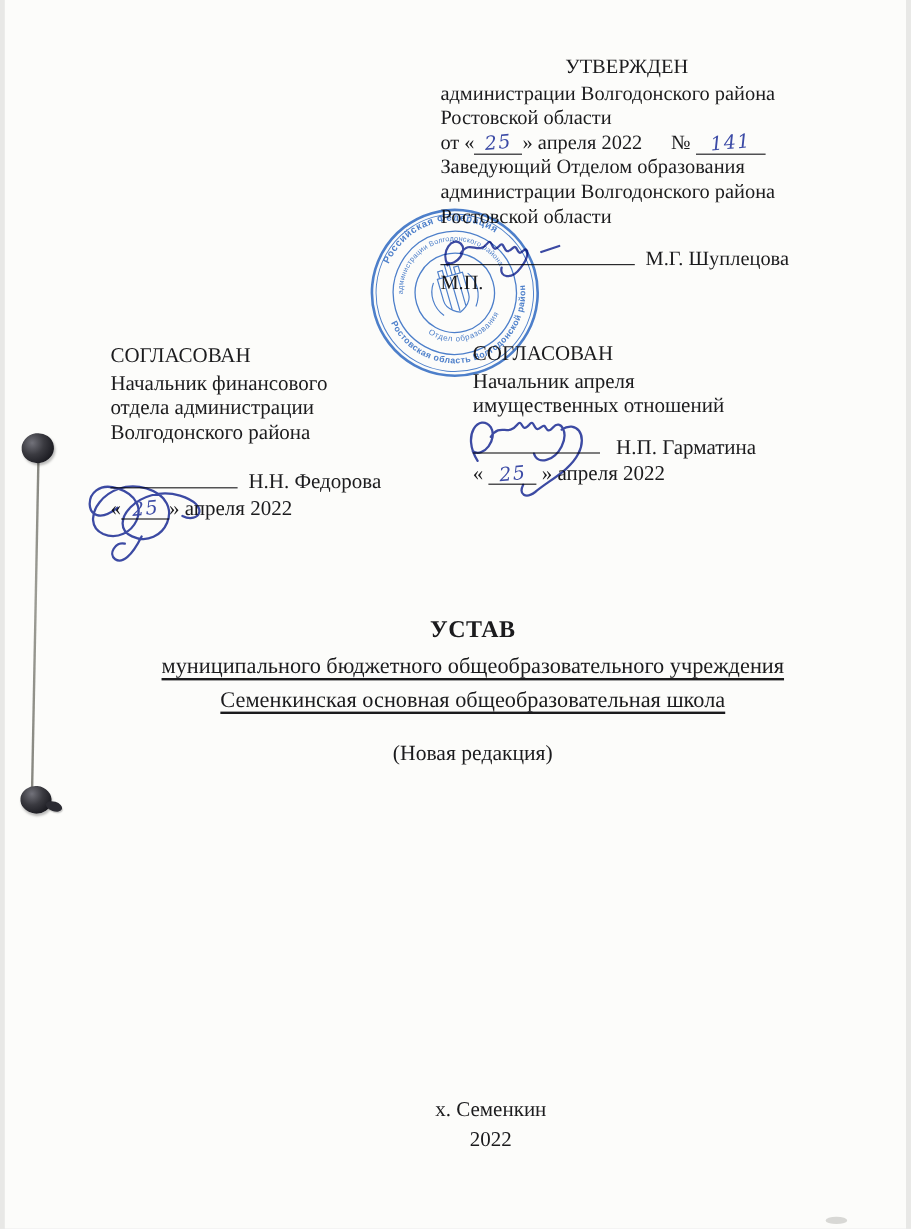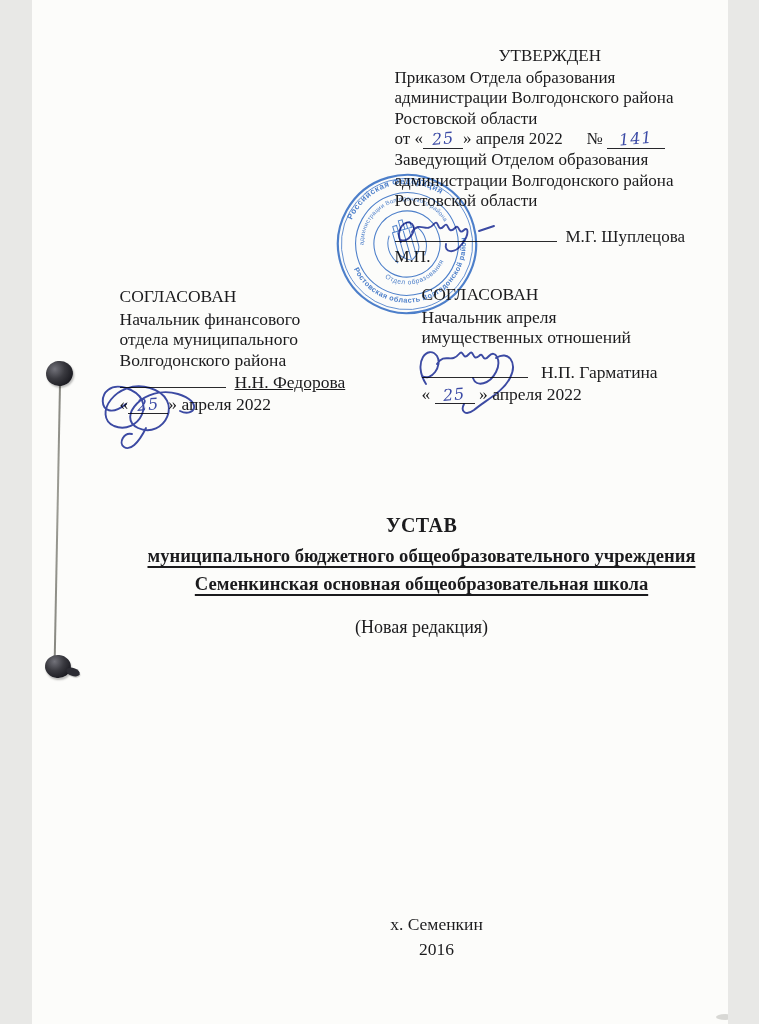--- a/index.html
+++ b/index.html
@@ -1,17 +1,17 @@
 <!DOCTYPE html>
 <html lang="ru"><head>
 <meta charset="utf-8">
 <style>
   html,body { margin:0; padding:0; background:#e8e8e6; }
   .page {
-    position:relative; width:696px; height:1024px; margin:0 auto;
+    position:relative; width:751px; height:1024px; margin:0 auto;
     background:#fcfcfa; overflow:hidden;
     font-family:"Liberation Serif", serif; color:#1b1b1d;
   }
   .line { white-space:nowrap; }
 
   
   .approved { position:absolute; left:363px; top:46px; width:340px; font-size:17px; line-height:20.6px; }
   .approved .block-title { margin-left:104px; margin-bottom:1px; }
   .gap { display:inline-block; width:24px; }
   .hand-slot { display:inline-block; border-bottom:1.2px solid #26262a; text-align:center; height:17px; line-height:16px; vertical-align:baseline; }
@@ -36,27 +36,27 @@
   .stamp .ring-inner-b { font-size:6.8px; letter-spacing:.5px; }
   .stamp circle, .stamp .emblem path, .stamp .emblem line { stroke:#2f6bc6; fill:none; }
 
   
   .agreed { position:absolute; font-size:17.5px; line-height:20.2px; }
   .agreed-left { left:88px; top:286px; width:290px; }
   .agreed-right { left:390px; top:284px; width:310px; }
   .agreed .block-title { margin-bottom:3px; }
   .agreed .sig-underline { width:106px; }
   .agreed-right .sig-row { }
-  .agreed-left .sig-row { margin-top:2px;text-decoration:underline; }
+  .agreed-left .sig-row { margin-top:21px; }
   .date-row { margin-top:1px; }
 
   
   .title-block { position:absolute; left:40px; top:514px; width:700px; text-align:center; }
   .title-heading { font-size:20px; font-weight:bold; letter-spacing:.4px; margin-bottom:5px; }
-  .title-line { font-size:18.6px; font-weight:bold; line-height:28px;
+  .title-line { font-size:18.6px; font-weight:normal; line-height:28px;
                 text-decoration:underline; text-underline-offset:4px; text-decoration-thickness:1.6px; }
   .title-sub { margin-top:19px; font-size:18px; }
 
   
   .footer { position:absolute; left:55px; top:912px; width:700px; text-align:center; font-size:17.5px; line-height:24.5px; }
 
   
   .rivet { position:absolute; border-radius:50%;
            background:radial-gradient(circle at 35% 30%, #72727a 0%, #3a3a40 40%, #1c1c22 75%);
            box-shadow:1px 2px 2px rgba(0,0,0,.25); }
@@ -76,21 +76,20 @@
 <div class="page">
 
   <div class="thread"></div>
   <div class="rivet rivet-top"></div>
   <div class="rivet rivet-bottom"></div>
   <div class="rivet-tail"></div>
   <div class="speck"></div>
 
   <div class="approved">
     <div class="line block-title">УТВЕРЖДЕН</div>
-    <div class="line">Приказом Отдела образования</div>
     <div class="line">администрации Волгодонского района</div>
     <div class="line">Ростовской области</div>
     <div class="line">
       <span>от «</span><span class="hand-slot slot-day"><span class="hand">25</span></span><span>» апреля 2022</span><span class="gap"></span><span>№</span>&nbsp;<span class="hand-slot slot-num"><span class="hand">141</span></span>
     </div>
     <div class="line">Заведующий Отделом образования</div>
     <div class="line">администрации Волгодонского района</div>
     <div class="line">Ростовской области</div>
     <div class="sig-row">
       <svg class="sig-svg" style="left:-4px; top:-16px;" width="150" height="44" viewBox="0 0 150 44">
@@ -124,21 +123,21 @@
         <line x1="81" y1="61" x2="81" y2="88"></line>
         <path d="M66,60 L66,54 L70,54 L70,60 M73,60 L73,50 L77,50 L77,60 M80,60 L80,54 L84,54 L84,60"></path>
         <path d="M60,62 C54,70 54,82 61,91 M90,62 C96,70 96,82 89,91"></path>
       </g>
     </g>
   </svg>
 
   <div class="agreed agreed-left">
     <div class="line block-title">СОГЛАСОВАН</div>
     <div class="line">Начальник финансового</div>
-    <div class="line">отдела муниципального</div>
+    <div class="line">отдела администрации</div>
     <div class="line">Волгодонского района</div>
     <div class="sig-row">
       <svg class="sig-svg" style="left:-36px; top:-28px;" width="180" height="112" viewBox="0 0 180 112">
         <path d="M42,60 C12,84 10,34 42,44 C76,55 54,92 30,82 C8,72 32,34 66,44 C102,55 80,96 54,84 C32,74 60,40 94,50 C120,58 110,74 96,67 M62,84 C54,100 46,107 40,103 C34,99 40,88 48,90"></path>
       </svg>
       <span class="sig-underline"></span><span class="sig-name">Н.Н.  Федорова</span>
     </div>
     <div class="line date-row">
       <span>«</span><span class="hand-slot slot-day"><span class="hand">25</span></span><span>» апреля 2022</span>
     </div>
@@ -161,16 +160,16 @@
 
   <div class="title-block">
     <div class="title-heading">УСТАВ</div>
     <div class="title-line">муниципального бюджетного общеобразовательного учреждения</div>
     <div class="title-line">Семенкинская основная общеобразовательная школа</div>
     <div class="title-sub">(Новая редакция)</div>
   </div>
 
   <div class="footer">
     <div>х. Семенкин</div>
-    <div>2016</div>
+    <div>2022</div>
   </div>
 
 </div>
 
 </body></html>

